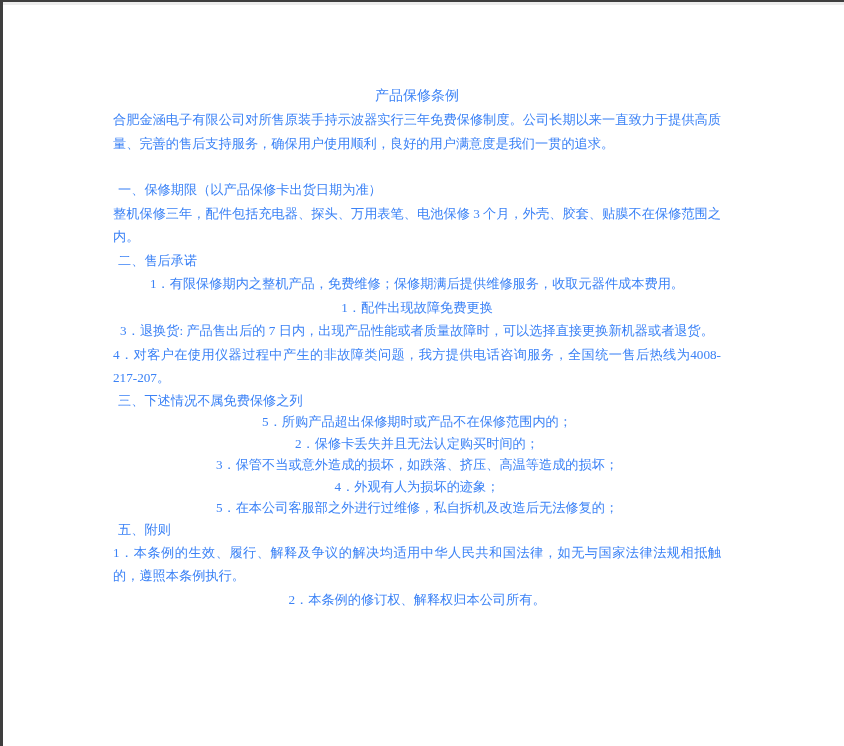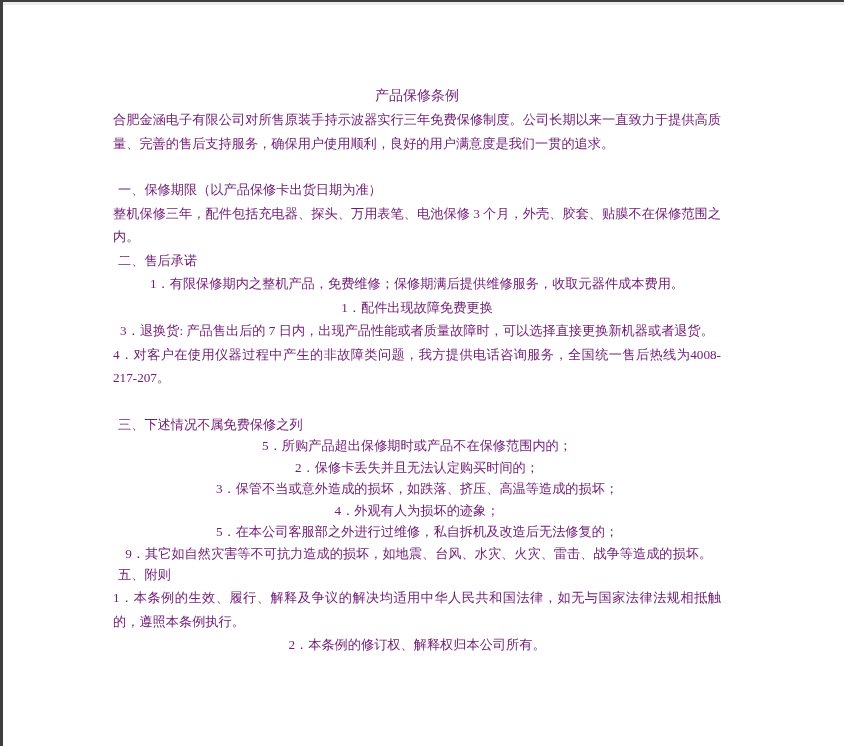--- a/index.html
+++ b/index.html
@@ -32,21 +32,21 @@
     position: absolute;
     left: 3px; top: 2px;
     width: 841px; height: 3px;
     background: #ededed;
   }
   .content {
     position: absolute;
     left: 113px;
     top: 84px;
     width: 608px;
-    color: #701a75;
+    color: #3b82f6;
     font-size: 13.2px;
     line-height: 23.5px;
   }
   .doc-title {
     text-align: center;
     font-size: 14px;
     line-height: 24px;
   }
   .para {
     text-align: justify;
@@ -63,21 +63,21 @@
   }
   .item.justified {
     text-align: justify;
     white-space: normal;
   }
   .tight .item,
   .tight .sec-heading {
     line-height: 21.5px;
   }
   .sec-three {
-    margin-top: 24px;
+    margin-top: 0;
   }
   .sec-five-heading {
     line-height: 22px;
   }
 </style>
 </head>
 <body>
 
 <div class="page">
   <div class="edge-top"></div>
@@ -105,21 +105,20 @@
       <div class="item justified">4．对客户在使用仪器过程中产生的非故障类问题，我方提供电话咨询服务，全国统一售后热线为4008-217-207。</div>
     </div>
 
     <div class="sec-three tight">
       <div class="sec-heading">三、下述情况不属免费保修之列</div>
       <div class="item">5．所购产品超出保修期时或产品不在保修范围内的；</div>
       <div class="item">2．保修卡丢失并且无法认定购买时间的；</div>
       <div class="item">3．保管不当或意外造成的损坏，如跌落、挤压、高温等造成的损坏；</div>
       <div class="item">4．外观有人为损坏的迹象；</div>
       <div class="item">5．在本公司客服部之外进行过维修，私自拆机及改造后无法修复的；</div>
-      <div class="item"> 9．其它如自然灾害等不可抗力造成的损坏，如地震、台风、水灾、火灾、雷击、战争等造成的损坏。</div>
     </div>
 
     <div class="sec-five">
       <div class="sec-heading sec-five-heading">五、附则</div>
       <div class="item justified">1．本条例的生效、履行、解释及争议的解决均适用中华人民共和国法律，如无与国家法律法规相抵触的，遵照本条例执行。</div>
       <div class="item">2．本条例的修订权、解释权归本公司所有。</div>
     </div>
 
   </div>
 </div>

